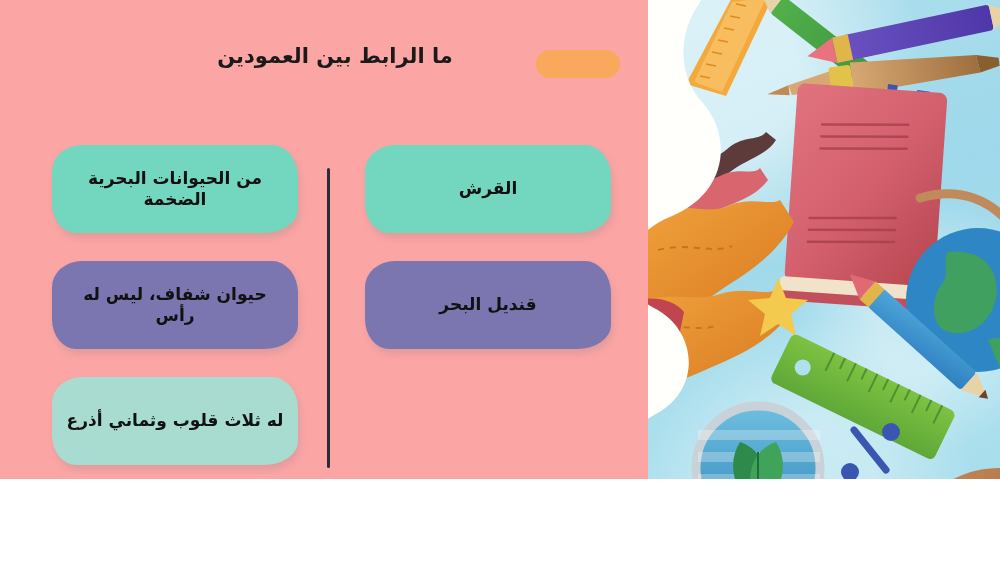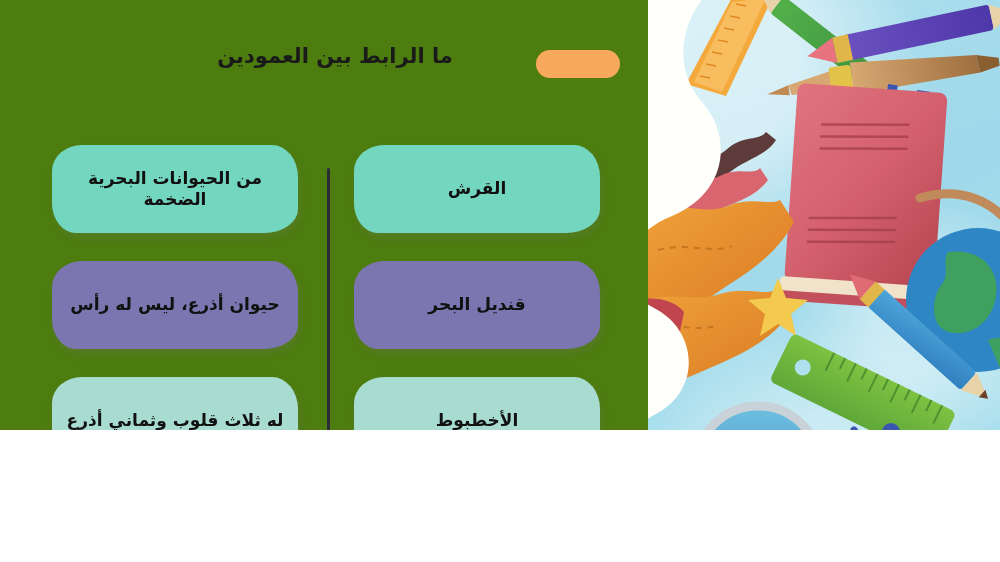--- a/index.html
+++ b/index.html
@@ -4,22 +4,22 @@
 <title>slide</title>
 <style>
   html, body {
     margin: 0;
     padding: 0;
     background: #ffffff;
   }
   .slide {
     position: relative;
     width: 1000px;
-    height: 430px;
-    background: #4d7c0f;
+    height: 479px;
+    background: #fca5a5;
     overflow: hidden;
     font-family: "DejaVu Sans", "Liberation Sans", sans-serif;
   }
 
   
   .title {
     position: absolute;
     left: 160px;
     top: 44px;
     width: 350px;
@@ -45,21 +45,21 @@
 
   
   .col {
     position: absolute;
     top: 145px;
     display: flex;
     flex-direction: column;
     gap: 28px;
   }
   .col-right { 
-    left: 354px;
+    left: 365px;
     width: 246px;
   }
   .col-left {
     left: 52px;
     width: 246px;
   }
 
   .card {
     position: relative;
     height: 88px;
@@ -141,33 +141,30 @@
 
   <div class="pill"></div>
 
   <div class="col col-right">
     <div class="card" style="background:#73D7C0;">
       <span class="card-text">القرش</span>
     </div>
     <div class="card" style="background:#7B76B0;">
       <span class="card-text">قنديل البحر</span>
     </div>
-    <div class="card" style="background:#A8DCD1;">
-      <span class="card-text">الأخطبوط</span>
-    </div>
   </div>
 
   <div class="divider"></div>
 
   <div class="col col-left">
     <div class="card" style="background:#73D7C0;text-align:center;">
       <span class="card-text">من الحيوانات البحرية الضخمة</span>
     </div>
     <div class="card" style="background:#7B76B0;">
-      <span class="card-text">حيوان أذرع، ليس له رأس</span>
+      <span class="card-text">حيوان شفاف، ليس له رأس</span>
     </div>
     <div class="card" style="background:#A8DCD1;text-align:center;">
       <span class="card-text">له ثلاث قلوب وثماني أذرع</span>
     </div>
   </div>
 
   <div class="art">
     <div class="art-bg"></div>
 
     <svg width="352" height="562" viewBox="0 0 352 562" style="position:absolute;left:0;top:0;">

